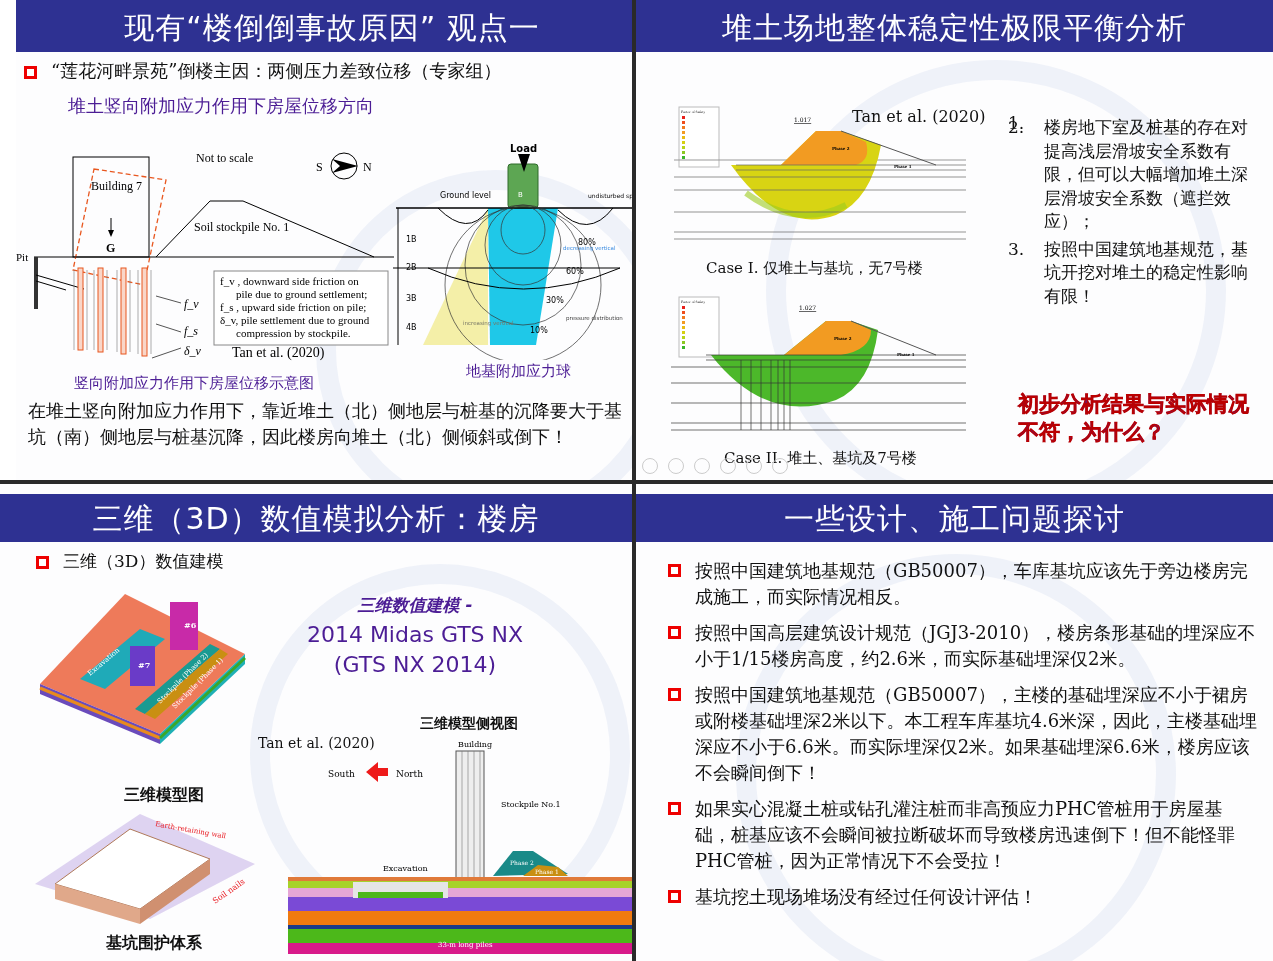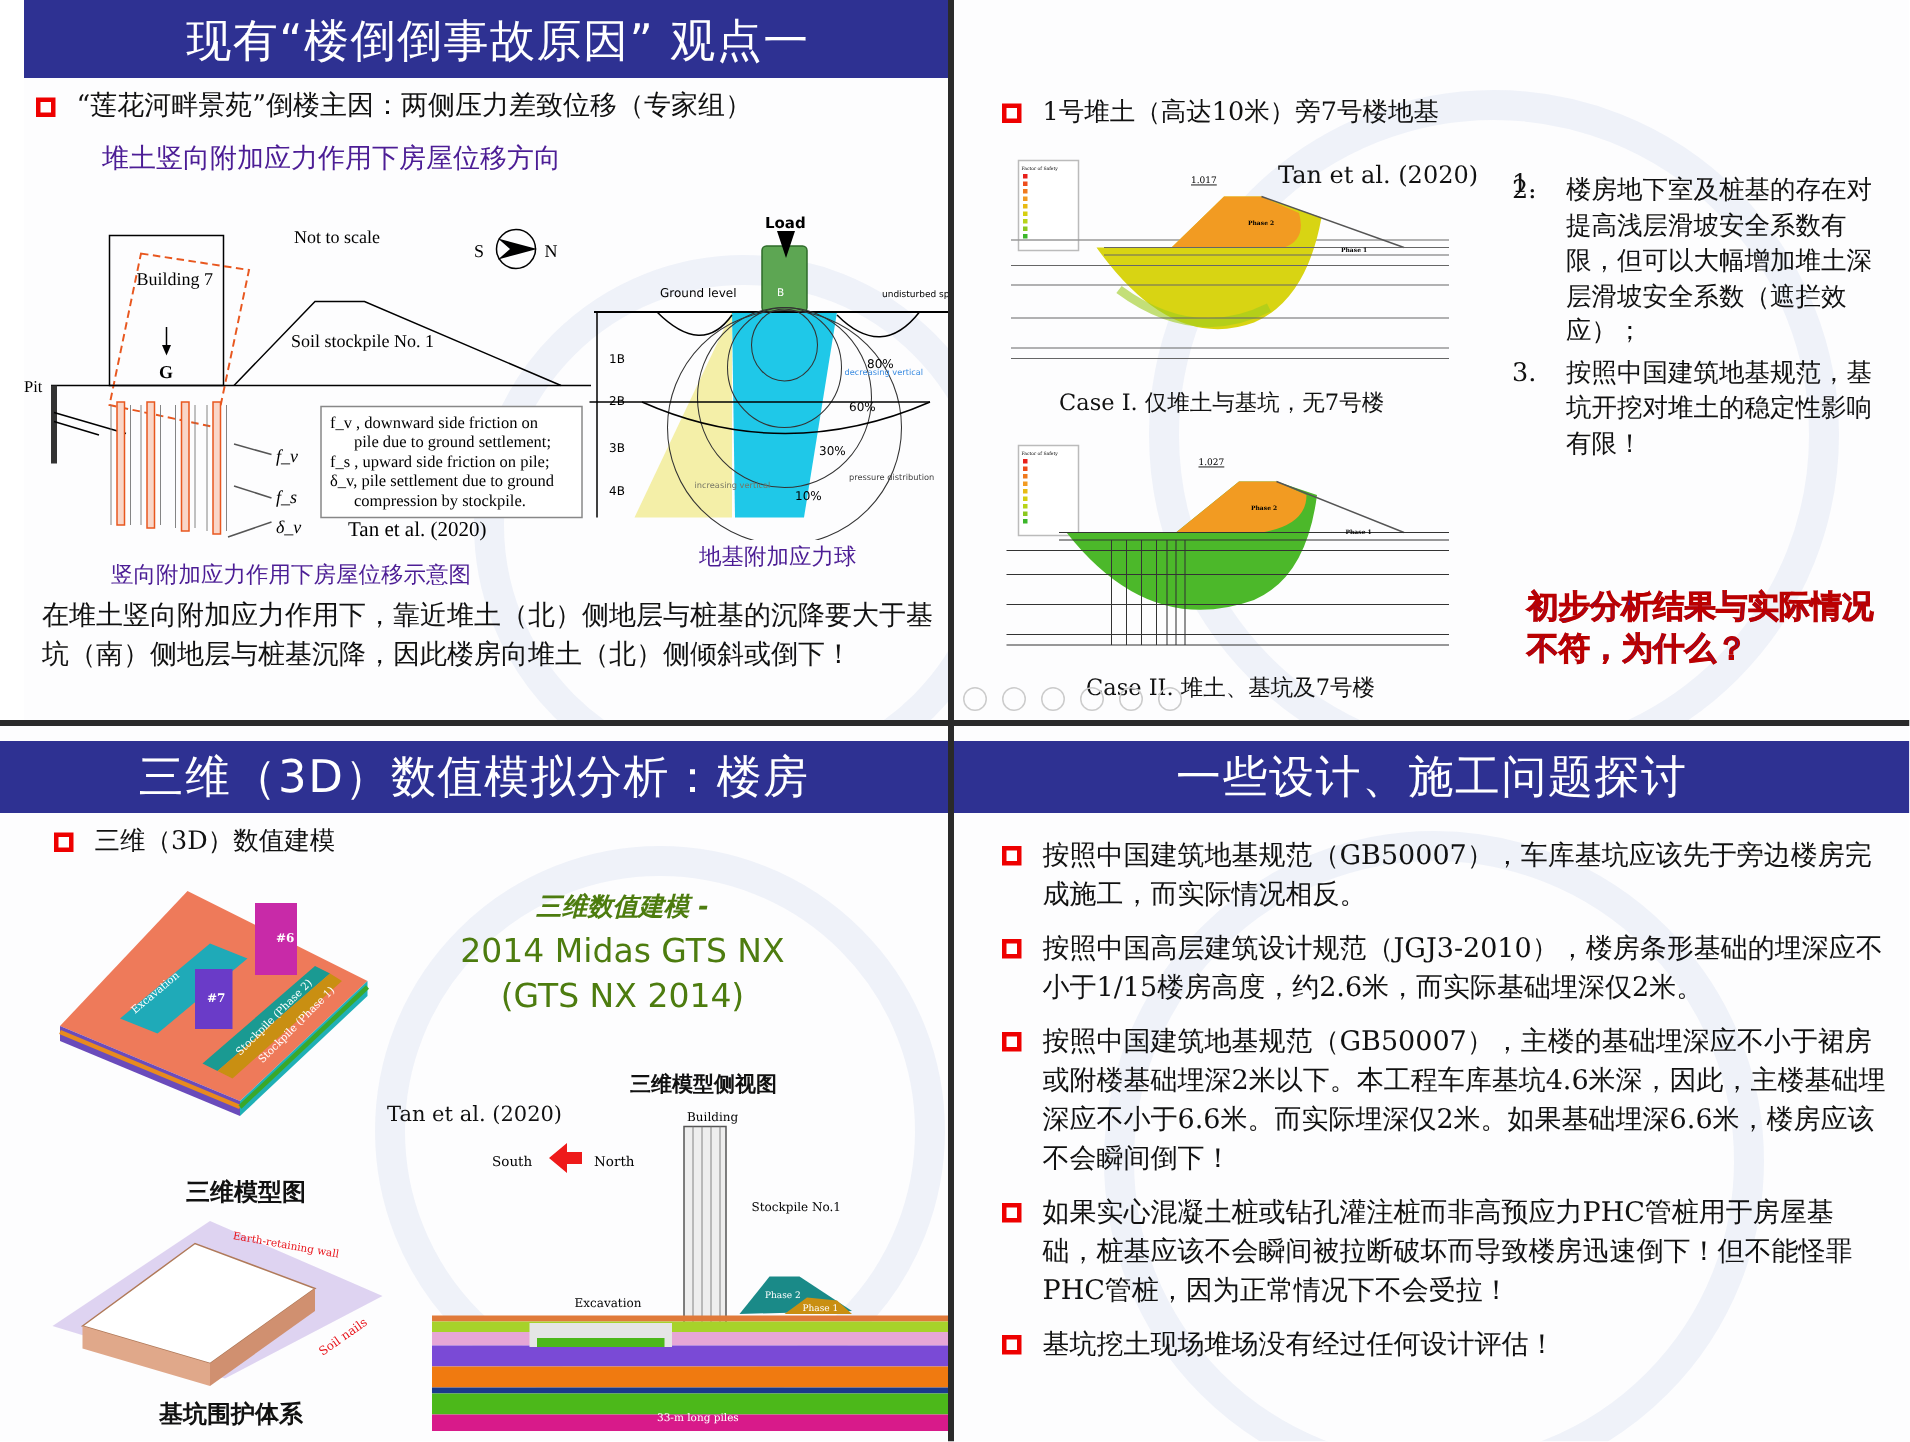--- a/index.html
+++ b/index.html
@@ -119,23 +119,21 @@
     <text x="75" y="185" font-size="5.5" fill="#776" font-family="DejaVu Sans">increasing vertical</text>
     <text x="178" y="180" font-size="5.5" fill="#444" font-family="DejaVu Sans">pressure distribution</text>
   </svg>
   <div class="txt red" style="left:450px;top:358px;font-size:15px">地基附加应力球</div>
 
   <div class="txt" style="left:12px;top:398px;width:610px;font-size:18px;line-height:26px">在堆土竖向附加应力作用下，靠近堆土（北）侧地层与桩基的沉降要大于基坑（南）侧地层与桩基沉降，因此楼房向堆土（北）侧倾斜或倒下！</div>
 </div>
 
 <div class="slide s2">
   <div class="wm" style="left:130px;top:60px;width:460px;height:460px"></div>
-  <div class="txt" style="left:32px;top:62px;font-size:17px">
-    <span class="bullet-sq"></span><span>1号堆土（高达10米）旁7号楼地基</span>
-  </div>
+  <div class="titlebar">堆土场地整体稳定性极限平衡分析</div>
   <div class="txt" style="left:216px;top:104px;font-size:16px">Tan et al. (2020)</div>
 
   <svg class="svgbox" style="left:30px;top:105px" width="300" height="145">
     <rect x="13" y="2" width="40" height="60" fill="#fff" stroke="#bbb"></rect>
     <g>
       <rect x="16" y="11" width="3" height="3" fill="#e8201a"></rect>
         <rect x="16" y="16" width="3" height="3" fill="#ee4d1c"></rect>
       <rect x="16" y="21" width="3" height="3" fill="#f07a1e"></rect>
         <rect x="16" y="26" width="3" height="3" fill="#f29b22"></rect>
       <rect x="16" y="31" width="3" height="3" fill="#e9bb13"></rect>
@@ -242,21 +240,21 @@
     <rect x="100" y="62" width="25" height="40" fill="#6a3bc8"></rect>
     <rect x="140" y="18" width="28" height="48" fill="#c82aa8"></rect>
     <text x="154" y="44" font-size="8" fill="#fff" font-weight="bold">#6</text>
     <text x="108" y="84" font-size="8" fill="#fff" font-weight="bold">#7</text>
     <text x="60" y="92" font-size="7" fill="#fff" transform="rotate(-40 60 92)">Excavation</text>
     <text x="130" y="120" font-size="7" fill="#fff" transform="rotate(-45 130 120)">Stockpile (Phase 2)</text>
     <text x="145" y="125" font-size="7" fill="#fff" transform="rotate(-45 145 125)">Stockpile (Phase 1)</text>
   </svg>
   <div class="txt" style="left:124px;top:298px;font-size:16px;font-weight:bold">三维模型图</div>
 
-  <div class="txt" style="left:300px;top:108px;width:230px;text-align:center;color:#4d7c0f;font-family:'DejaVu Sans',sans-serif">
+  <div class="txt" style="left:300px;top:108px;width:230px;text-align:center;color:#4c1d95;font-family:'DejaVu Sans',sans-serif">
     <div style="font-size:17px;font-style:italic;font-weight:bold">三维数值建模 -</div>
     <div style="font-size:22px;line-height:30px;margin-top:2px">2014 Midas GTS NX</div>
     <div style="font-size:22px;line-height:30px">(GTS NX 2014)</div>
   </div>
 
   <div class="txt" style="left:420px;top:226px;font-size:14px;font-weight:bold">三维模型侧视图</div>
   <div class="txt" style="left:258px;top:246px;font-size:14px">Tan et al. (2020)</div>
 
   <svg class="svgbox" style="left:288px;top:255px" width="345" height="215">
     <text x="40" y="38" font-size="9">South</text>

